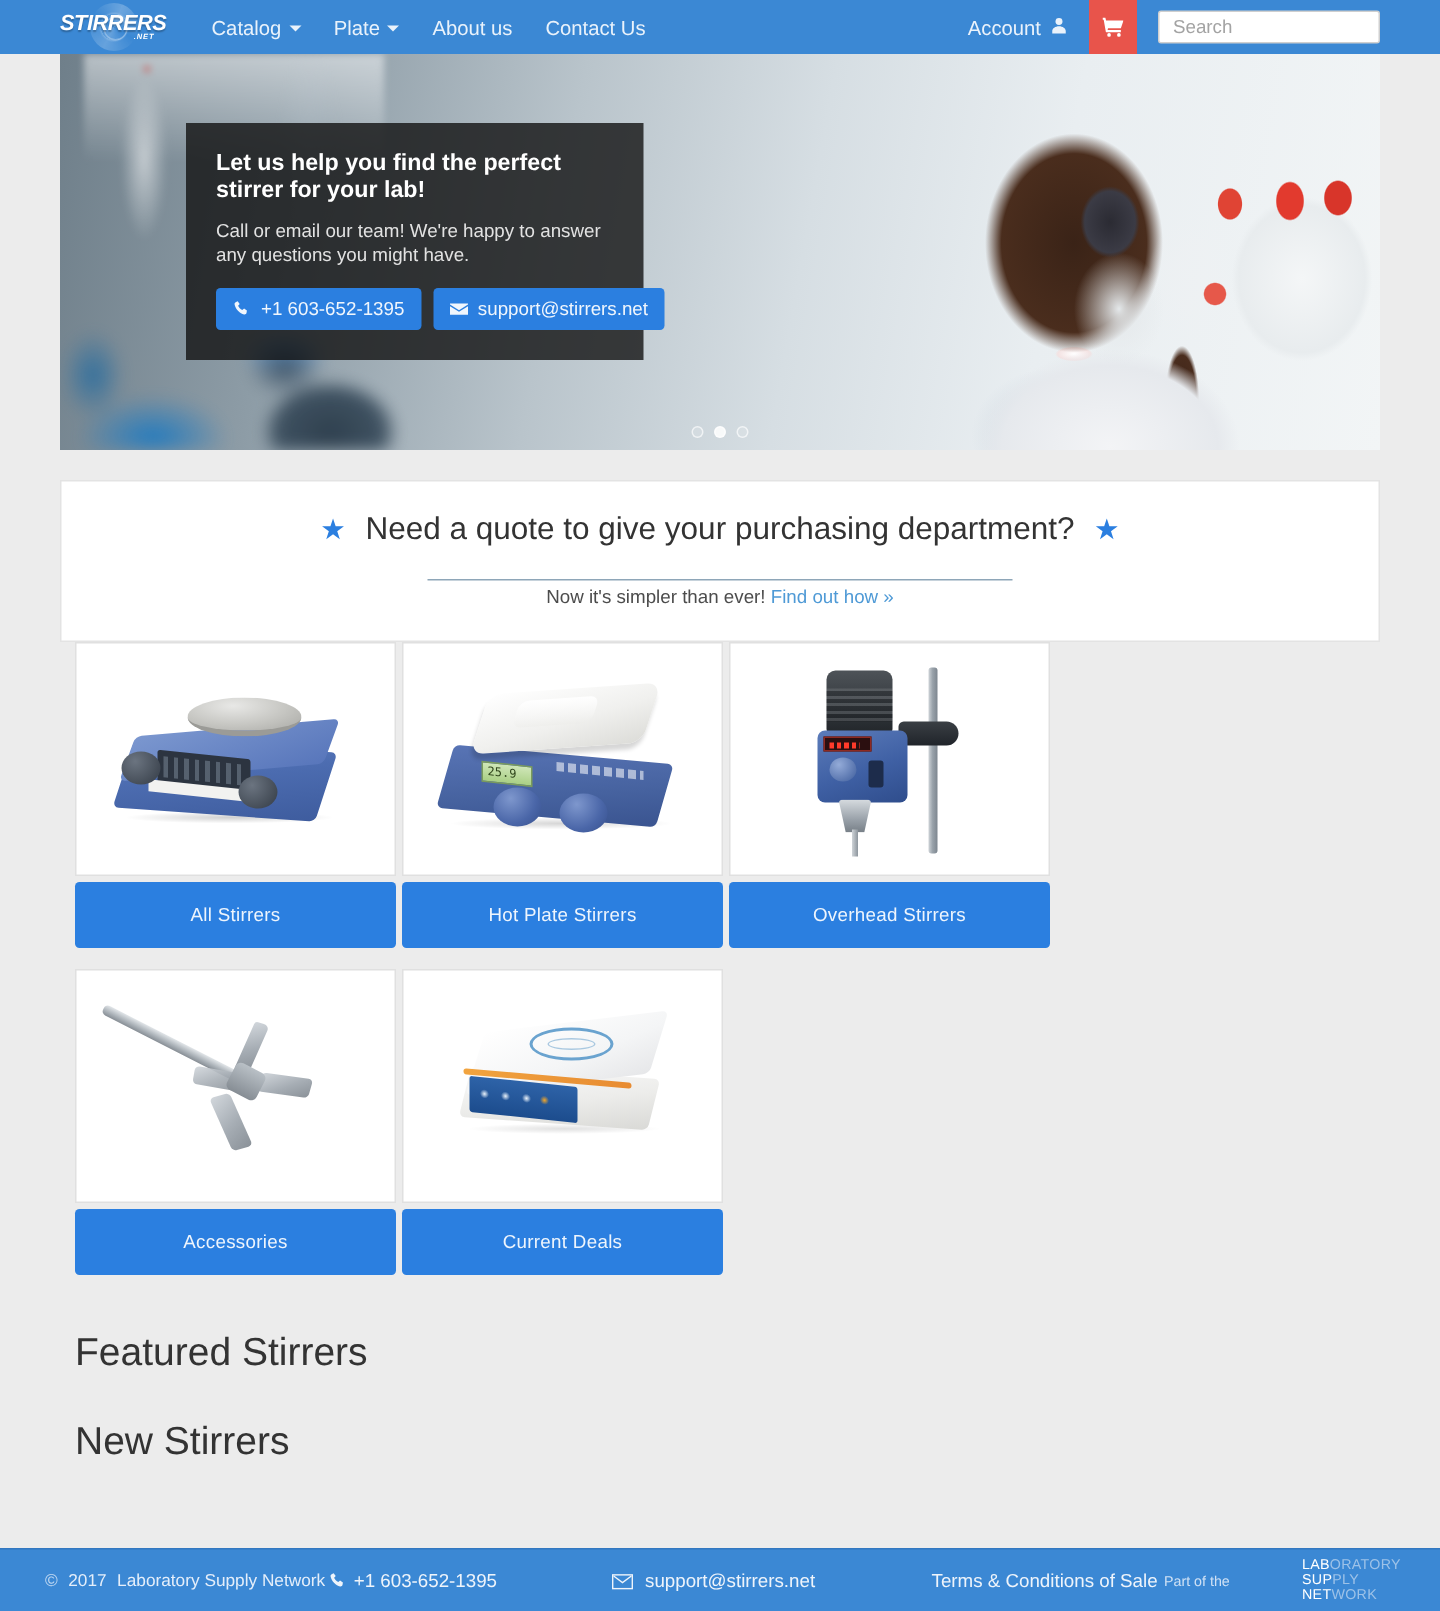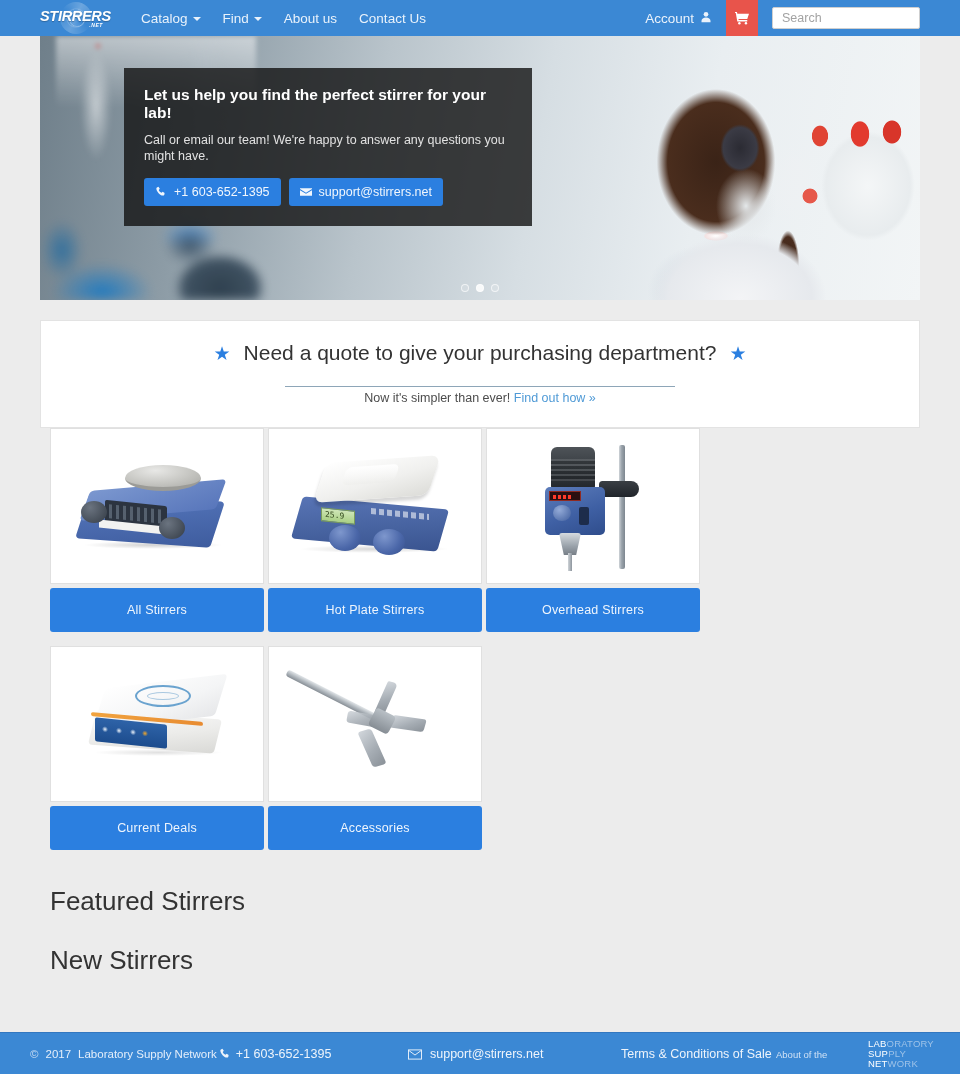--- a/index.html
+++ b/index.html
@@ -181,22 +181,22 @@
     width: 200px; height: 180px;
     background:
       radial-gradient(circle 4px at 42px 10px, #d6352c 0%, rgba(214,53,44,0) 70%),
       linear-gradient(180deg, rgba(255,255,255,.5) 0%, rgba(255,255,255,0) 40%),
       radial-gradient(ellipse 20px 70px at 40px 70px, rgba(255,255,255,.55) 0%, rgba(255,255,255,0) 78%),
       radial-gradient(ellipse 26px 80px at 150px 60px, rgba(150,165,176,.55) 0%, rgba(150,165,176,0) 78%);
     filter: blur(2.5px);
   }
   .hero-caption {
     position: absolute;
-    left: 84px; top: 32px;
-    width: 408px;
+    left: 84px; top: 46px;
+    width: 305px;
     background: rgba(18,18,18,.80);
     padding: 18px 20px 20px 20px;
     z-index: 5;
   }
   .hero-caption h3 {
     margin: 0 0 10px 0;
     font-size: 15.5px; line-height: 18px;
     color: #ffffff; font-weight: bold;
   }
   .hero-caption p {
@@ -633,21 +633,21 @@
       <div class="wordmark">STIRRERS</div>
       <div class="dotnet">.NET</div>
     </div>
 
     <div class="nav-links">
       <a class="nav-link">
         <span>Catalog</span>
         <i class="caret"></i>
       </a>
       <a class="nav-link">
-        <span>Find</span>
+        <span>Plate</span>
         <i class="caret"></i>
       </a>
       <a class="nav-link">
         <span>About us</span>
       </a>
       <a class="nav-link">
         <span>Contact Us</span>
       </a>
     </div>
 
@@ -774,50 +774,50 @@
             <div class="shaft"></div>
         </div>
       </div>
       <div class="cat-btn">
         <span>Overhead Stirrers</span>
       </div>
     </div>
 
     <div class="cat-cell">
       <div class="cat-card">
+        <div class="prod p5">
+          <div class="shaft"></div>
+          <div class="bl b4"></div>
+            <div class="bl b1"></div>
+            <div class="bl b2"></div>
+            <div class="bl b3"></div>
+          <div class="hub"></div>
+        </div>
+      </div>
+      <div class="cat-btn">
+        <span>Accessories</span>
+      </div>
+    </div>
+
+    <div class="cat-cell">
+      <div class="cat-card">
         <div class="prod p6">
           <div class="shadow"></div>
             <div class="body"></div>
             <div class="deck"></div>
           <div class="pan"></div>
             <div class="orange"></div>
             <div class="panel"></div>
         </div>
       </div>
       <div class="cat-btn">
         <span>Current Deals</span>
       </div>
     </div>
 
-    <div class="cat-cell">
-      <div class="cat-card">
-        <div class="prod p5">
-          <div class="shaft"></div>
-          <div class="bl b4"></div>
-            <div class="bl b1"></div>
-            <div class="bl b2"></div>
-            <div class="bl b3"></div>
-          <div class="hub"></div>
-        </div>
-      </div>
-      <div class="cat-btn">
-        <span>Accessories</span>
-      </div>
-    </div>
-
   </div>
 </div>
 
 <div class="section">
   <h2 class="section-h2" style="margin-top:22px;margin-bottom:12px">Featured Stirrers</h2>
 </div>
 <div class="section">
   <h2 class="section-h2" style="margin-top:28px;margin-bottom:0">New Stirrers</h2>
 </div>
 
@@ -840,21 +840,21 @@
     <div class="f-email">
       <svg class="fico" width="14" height="11" viewBox="0 0 18 13">
         <rect x="0.6" y="0.6" width="16.8" height="11.8" fill="none" stroke="#eef4fb" stroke-width="1.2"></rect>
         <path d="M1.4 1.6 9 7.2l7.6-5.6" fill="none" stroke="#eef4fb" stroke-width="1.2"></path>
       </svg>
       <span>support@stirrers.net</span>
     </div>
 
     <a class="f-terms">Terms &amp; Conditions of Sale</a>
 
-    <div class="f-part">About of the</div>
+    <div class="f-part">Part of the</div>
 
     <div class="lsn-logo">
       <div><b>LAB</b><span>ORATORY</span></div>
       <div><b>SUP</b><span>PLY</span></div>
       <div><b>NET</b><span>WORK</span></div>
     </div>
 
   </div>
 </div>
 

